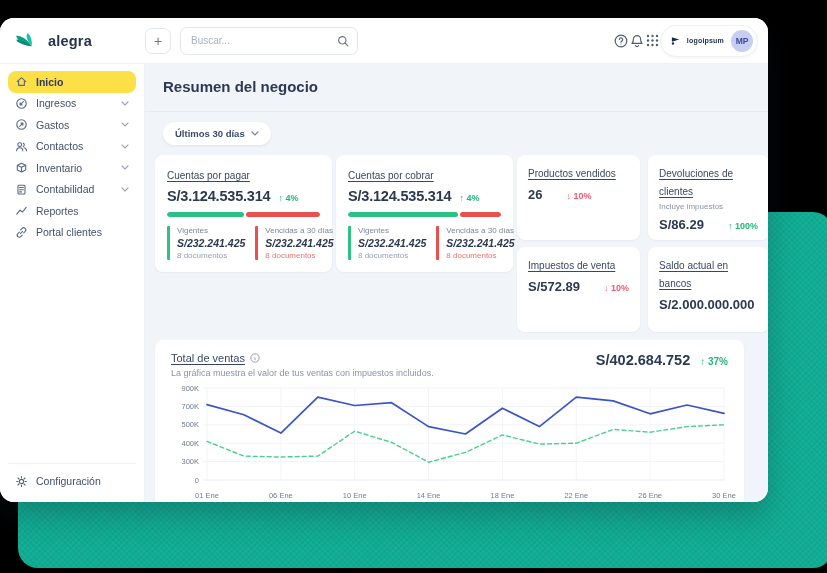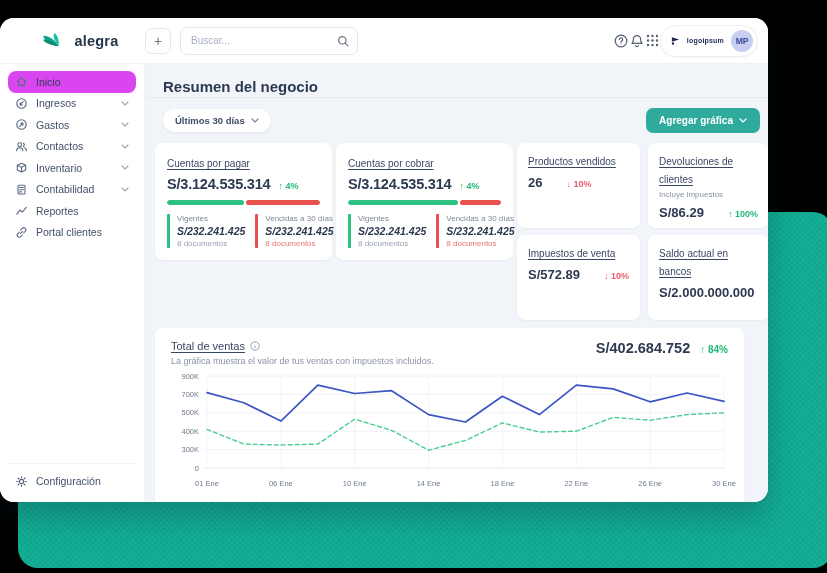--- a/index.html
+++ b/index.html
@@ -6,46 +6,46 @@
   .stage{position:relative;width:827px;height:573px;background:#000;overflow:hidden;
          font-family:"Liberation Sans",sans-serif;-webkit-font-smoothing:antialiased;}
   .teal-backdrop{position:absolute;left:18px;top:212px;width:815px;height:356px;border-radius:20px;
     background-color:#0fad93;
     background-image:repeating-linear-gradient(45deg,rgba(255,255,255,.035) 0 2px,transparent 2px 4px),
                      repeating-linear-gradient(-45deg,rgba(0,0,0,.04) 0 2px,transparent 2px 4px);}
   .window{position:absolute;left:0;top:18px;width:768px;height:484px;background:#fff;border-radius:14px;
     box-shadow:0 14px 30px rgba(10,35,45,.28);overflow:hidden;display:flex;flex-direction:column;}
   
   .topbar{flex:0 0 45px;display:flex;align-items:center;padding:0 10px 0 14px;background:#fff;border-bottom:1px solid #eef1f5;}
-  .brand{width:131px;display:flex;align-items:center;gap:14px;justify-content:center;}
+  .brand{width:131px;display:flex;align-items:center;gap:14px;}
   .brand-name{font-size:14.5px;font-weight:700;color:#25334d;letter-spacing:.2px;}
   .add-btn{width:26px;height:26px;border:1px solid #e2e7ee;border-radius:7px;background:#fff;color:#6b7687;
     font-size:14px;line-height:1;cursor:pointer;display:flex;align-items:center;justify-content:center;}
   .search{width:160px;height:26px;border:1px solid #e2e7ee;border-radius:7px;margin-left:9px;display:flex;align-items:center;padding:0 8px;background:#fff;}
   .search input{border:none;outline:none;flex:1;font-size:10px;color:#3a4458;background:transparent;min-width:0;font-family:inherit;}
   .search input::placeholder{color:#a8b1c1;}
   .topbar-right{margin-left:auto;display:flex;align-items:center;}
   .icon-btn{background:none;border:none;padding:0;cursor:pointer;display:flex;color:#525e72;}
   .account-pill{display:flex;align-items:center;gap:7px;border:1px solid #edf0f4;border-radius:16px;height:30px;
     padding:0 4px 0 10px;background:#fff;box-shadow:0 1px 2px rgba(30,50,90,.05);cursor:pointer;}
   .ws-name{font-size:7px;font-weight:700;color:#1d2b4f;letter-spacing:.2px;}
   .avatar{width:22px;height:22px;border-radius:50%;background:#c7cef2;color:#3c4c96;font-size:8.5px;font-weight:700;
     display:flex;align-items:center;justify-content:center;}
   
   .body-row{flex:1;display:flex;min-height:0;}
   .sidebar{flex:0 0 145px;width:145px;background:#fff;border-right:1px solid #eef1f5;display:flex;flex-direction:column;
     padding:7px 8px 10px;box-sizing:border-box;}
   .nav-item{display:flex;align-items:center;gap:8px;padding:4px 7px;border-radius:8px;height:21.5px;box-sizing:border-box;
     font-size:10.5px;color:#42506a;cursor:pointer;}
-  .nav-item.active{background:#d946ef;font-weight:400;color:#2e3c58;text-align:right;}
+  .nav-item.active{background:#fde047;font-weight:700;color:#2e3c58;text-align:right;}
   .nav-item .nv-ic{display:flex;flex:0 0 13px;color:#5a6880;}
   .nav-item .chev{margin-left:auto;color:#9aa3b5;display:flex;}
   .sidebar-footer{margin-top:auto;border-top:1px solid #eef1f5;padding-top:7px;}
   .content{flex:1;background:#f1f4f9;min-width:0;overflow:hidden;}
-  .page-title{font-size:15px;font-weight:700;color:#2c3950;margin:14px 18px 2px;}
+  .page-title{font-size:15px;font-weight:700;color:#2c3950;margin:14px 18px 16px;}
   .hdr-divider{height:1px;background:#e6eaf1;}
   .filter-row{display:flex;align-items:center;justify-content:space-between;padding:10px 8px 0 18px;}
   .filter-pill{display:flex;align-items:center;gap:6px;background:#fff;border:none;border-radius:14px;padding:6px 12px;
     font-size:9.5px;font-weight:700;color:#3e4b66;box-shadow:0 1px 3px rgba(20,40,70,.08);cursor:pointer;font-family:inherit;}
   .add-chart-btn{display:flex;align-items:center;gap:6px;background:#2fab9d;border:none;border-radius:7px;padding:7px 13px;
     font-size:10px;font-weight:600;color:#fff;cursor:pointer;font-family:inherit;}
   
   .cards-row{display:flex;gap:4px;padding:10px 2px 0 10px;}
   .card{background:#fff;border-radius:8px;box-shadow:0 1px 2px rgba(30,50,90,.05);box-sizing:border-box;}
   .acct-card{width:177px;height:117px;padding:10px 12px;}
@@ -262,26 +262,20 @@
         <h1 class="page-title">Resumen del negocio</h1>
         <div class="hdr-divider"></div>
 
         <div class="filter-row">
           <button class="filter-pill">
             <span>Últimos 30 días</span>
             <svg width="8" height="5" viewBox="0 0 8 5" fill="none" stroke="#7d8798" stroke-width="1.2" stroke-linecap="round">
                 <path d="M1 1 L4 4 L7 1"></path>
               </svg>
           </button>
-          <button class="add-chart-btn">
-            <span>Agregar gráfica</span>
-            <svg width="8" height="5" viewBox="0 0 8 5" fill="none" stroke="#ffffff" stroke-width="1.2" stroke-linecap="round">
-                <path d="M1 1 L4 4 L7 1"></path>
-              </svg>
-          </button>
         </div>
 
         <div class="cards-row">
           <div id="acct-cards" style="display:flex;gap:4px;">
   <section class="card acct-card">
     <span class="card-title">Cuentas por pagar</span>
     <div class="amount-row">
       <span class="amount">S/3.124.535.314</span>
       <span class="delta up">↑ 4%</span>
     </div>
@@ -372,21 +366,21 @@
                     <circle cx="5" cy="5" r="4.2"></circle>
                       <line x1="5" y1="4.4" x2="5" y2="7.2"></line>
                       <line x1="5" y1="2.8" x2="5" y2="2.81"></line>
                   </svg>
                 </span>
               </div>
               <div class="chart-sub">La gráfica muestra el valor de tus ventas con impuestos incluidos.</div>
             </div>
             <div class="chart-total-row">
               <span class="chart-total">S/402.684.752</span>
-              <span class="delta up" id="chart-total-delta" style="font-size: 10px;">↑ 84%</span>
+              <span class="delta up" id="chart-total-delta" style="font-size: 10px;">↑ 37%</span>
             </div>
           </div>
           <svg id="chart" width="557" height="128" viewBox="0 0 557 128" style="display:block;margin-top:2px;overflow:visible;">
               <line x1="36" y1="8" x2="36" y2="100" stroke="#f2f4f9" stroke-width="1"></line>
               <line x1="109.85714285714286" y1="8" x2="109.85714285714286" y2="100" stroke="#f2f4f9" stroke-width="1"></line>
               <line x1="183.71428571428572" y1="8" x2="183.71428571428572" y2="100" stroke="#f2f4f9" stroke-width="1"></line>
               <line x1="257.57142857142856" y1="8" x2="257.57142857142856" y2="100" stroke="#f2f4f9" stroke-width="1"></line>
               <line x1="331.42857142857144" y1="8" x2="331.42857142857144" y2="100" stroke="#f2f4f9" stroke-width="1"></line>
               <line x1="405.2857142857143" y1="8" x2="405.2857142857143" y2="100" stroke="#f2f4f9" stroke-width="1"></line>
               <line x1="479.14285714285717" y1="8" x2="479.14285714285717" y2="100" stroke="#f2f4f9" stroke-width="1"></line>

